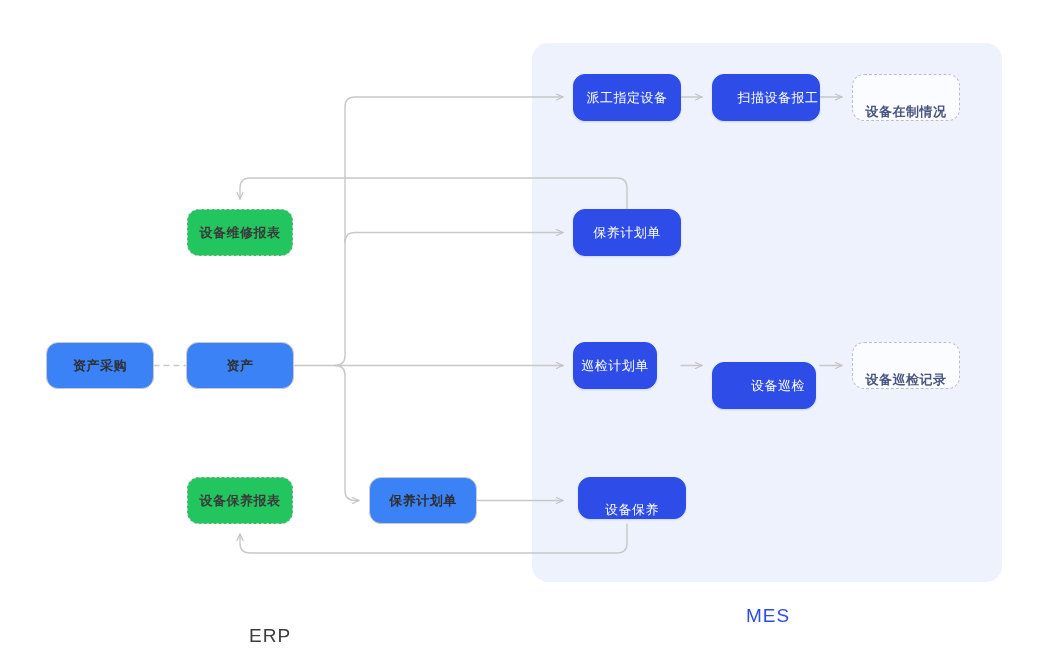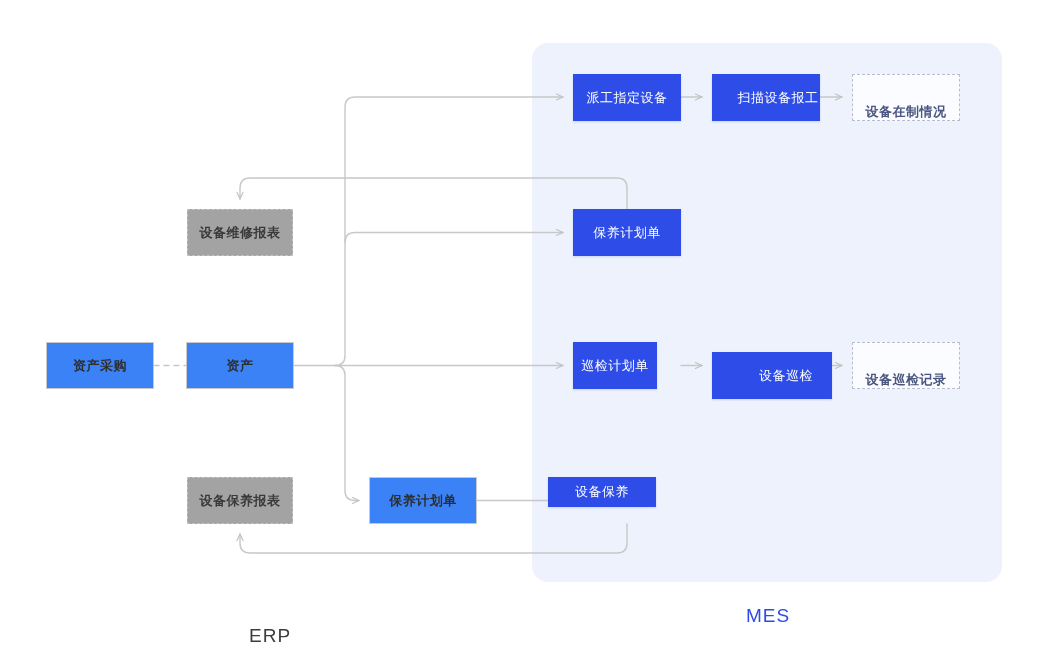--- a/index.html
+++ b/index.html
@@ -20,41 +20,41 @@
     top: 0;
     width: 1046px;
     height: 665px;
   }
   .node {
     position: absolute;
     display: flex;
     align-items: center;
     justify-content: center;
     box-sizing: border-box;
-    border-radius: 0;
+    border-radius: 12px;
     font-size: 13px;
     line-height: 1.2;
     letter-spacing: 0.5px;
     white-space: nowrap;
     user-select: none;
   }
   .node-blue {
     background: #2d4ce8;
     color: #ffffff;
     border: 1px solid #2d4ce8;
     box-shadow: 0 1px 2px rgba(45,76,232,0.18);
   }
   .node-gray {
     background: #3b82f6;
     color: #2e2e2e;
     border: 1px solid #c9c9c9;
     font-weight: bold;
   }
   .node-dashed {
-    background: #a3a3a3;
+    background: #22c55e;
     color: #3a3a3a;
     border: 1px dashed #c2c2c2;
     font-weight: bold;
   }
   .node-dashed-blue {
     background: #fbfcff;
     color: #4a5680;
     border: 1px dashed #b9bdd4;
     font-weight: bold;
     align-items: flex-end;
@@ -141,27 +141,27 @@
 </div>
 
 <div class="node node-blue" style="left:573px; top:209px; width:108px; height:47px;">
   <span>保养计划单</span>
 </div>
 
 <div class="node node-blue" style="left:573px; top:342px; width:84px; height:47px;">
   <span>巡检计划单</span>
 </div>
 
-<div class="node node-blue" style="left:712px; top:352px; width:120px; height:47px;padding-left:28px;">
+<div class="node node-blue" style="left:712px; top:362px; width:104px; height:47px;padding-left:28px;">
   <span>设备巡检</span>
 </div>
 
 <div class="node node-dashed-blue" style="left:852px; top:342px; width:108px; height:47px;">
   <span>设备巡检记录</span>
 </div>
 
-<div class="node node-blue" style="left:548px; top:477px; width:108px; height:30px;">
+<div class="node node-blue" style="left:578px; top:477px; width:108px; height:42px;align-items:flex-end;">
   <span>设备保养</span>
 </div>
 
 <div class="zone-label erp" style="left:249px; top:625px;text-align:right;">ERP</div>
 
 <div class="zone-label mes" style="left:746px; top:605px;">MES</div>
 
 </body></html>

